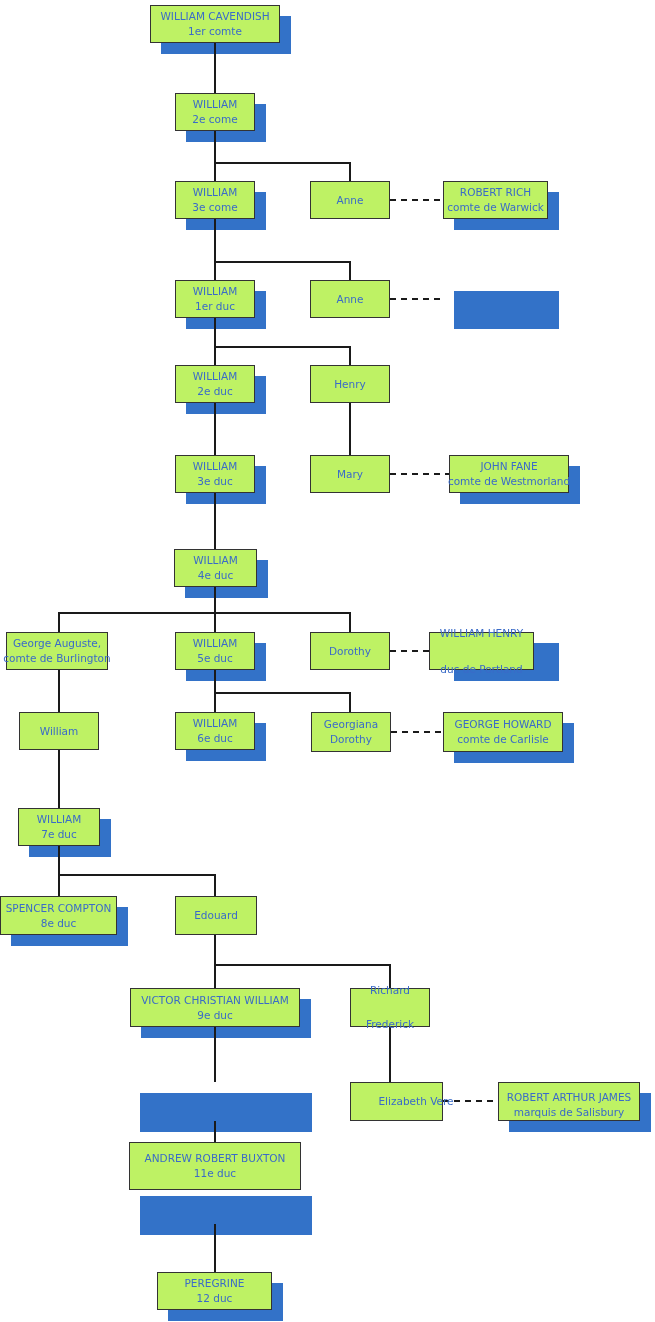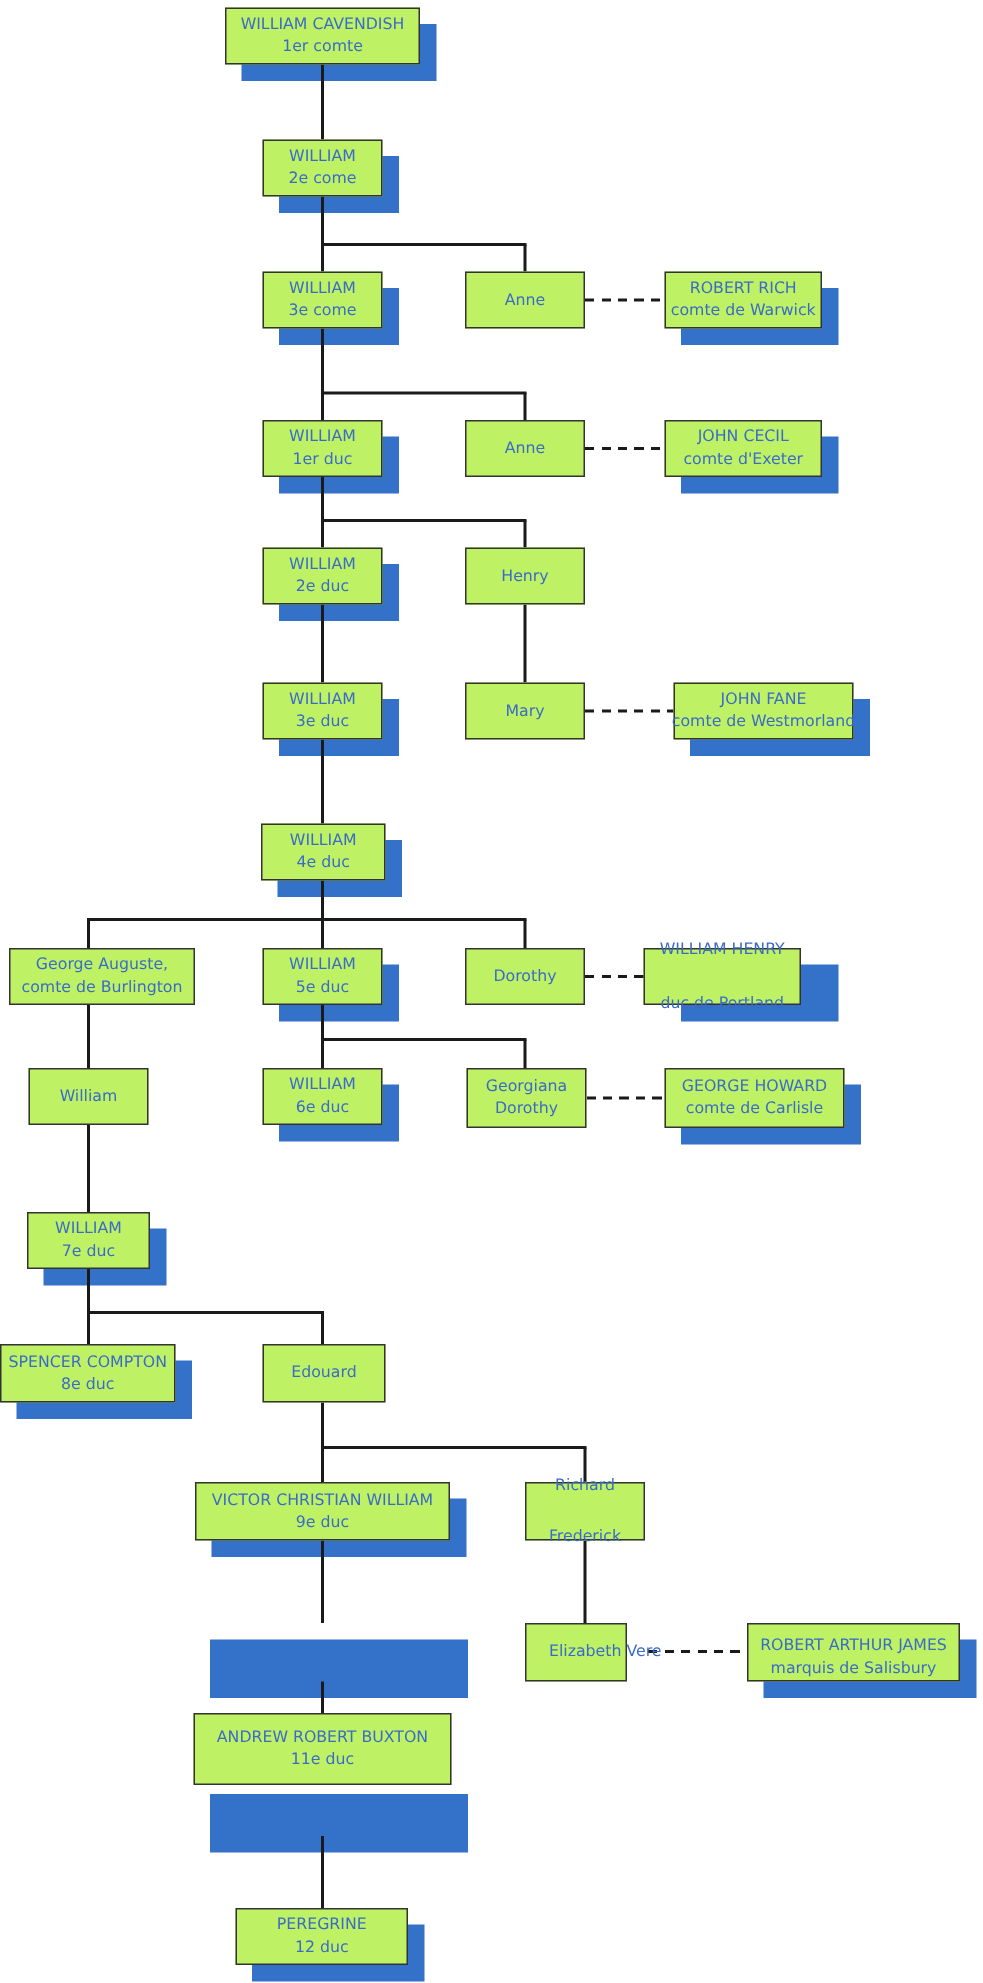--- a/index.html
+++ b/index.html
@@ -132,24 +132,20 @@
       <div class="l1">ROBERT RICH</div>
       <div class="l2">comte de Warwick</div>
     </div>
     <div class="node" style="left: 175px; top: 280px; width: 80px; height: 38px;">
       <div class="l1">WILLIAM</div>
       <div class="l2">1er duc</div>
     </div>
     <div class="node" style="left: 310px; top: 280px; width: 80px; height: 38px;">
       <div class="l1">Anne</div>
     </div>
-    <div class="node" style="left: 443px; top: 280px; width: 105px; height: 38px;">
-      <div class="l1">JOHN CECIL</div>
-      <div class="l2">comte d'Exeter</div>
-    </div>
     <div class="node" style="left: 175px; top: 365px; width: 80px; height: 38px;">
       <div class="l1">WILLIAM</div>
       <div class="l2">2e duc</div>
     </div>
     <div class="node" style="left: 310px; top: 365px; width: 80px; height: 38px;">
       <div class="l1">Henry</div>
     </div>
     <div class="node" style="left: 175px; top: 455px; width: 80px; height: 38px;">
       <div class="l1">WILLIAM</div>
       <div class="l2">3e duc</div>
@@ -158,21 +154,21 @@
       <div class="l1">Mary</div>
     </div>
     <div class="node" style="left: 449px; top: 455px; width: 120px; height: 38px;">
       <div class="l1">JOHN FANE</div>
       <div class="l2">comte de Westmorland</div>
     </div>
     <div class="node" style="left: 174px; top: 549px; width: 83px; height: 38px;">
       <div class="l1">WILLIAM</div>
       <div class="l2">4e duc</div>
     </div>
-    <div class="node" style="left: 6px; top: 632px; width: 124px; height: 38px;">
+    <div class="node" style="left: 6px; top: 632px; width: 102px; height: 38px;">
       <div class="l1">George Auguste,</div>
       <div class="l2">comte de Burlington</div>
     </div>
     <div class="node" style="left: 175px; top: 632px; width: 80px; height: 38px;">
       <div class="l1">WILLIAM</div>
       <div class="l2">5e duc</div>
     </div>
     <div class="node" style="left: 310px; top: 632px; width: 80px; height: 38px;">
       <div class="l1">Dorothy</div>
     </div>
@@ -207,21 +203,21 @@
       <div class="l1">Edouard</div>
     </div>
     <div class="node" style="left: 130px; top: 988px; width: 170px; height: 39px;">
       <div class="l1">VICTOR CHRISTIAN WILLIAM</div>
       <div class="l2">9e duc</div>
     </div>
     <div class="node" style="left: 350px; top: 988px; width: 80px; height: 39px; gap: 19px;">
       <div class="l1">Richard</div>
       <div class="l2">Frederick</div>
     </div>
-    <div class="node" style="left: 350px; top: 1082px; width: 68px; height: 39px; padding-left: 39px;">
+    <div class="node" style="left: 350px; top: 1082px; width: 93px; height: 39px; padding-left: 39px;">
       <div class="l1">Elizabeth Vere</div>
     </div>
     <div class="node" style="left: 498px; top: 1082px; width: 142px; height: 39px; justify-content: flex-end;">
       <div class="l1">ROBERT ARTHUR JAMES</div>
       <div class="l2">marquis de Salisbury</div>
     </div>
     <div class="node" style="left: 129px; top: 1142px; width: 172px; height: 48px;">
       <div class="l1">ANDREW ROBERT BUXTON</div>
       <div class="l2">11e duc</div>
     </div>

